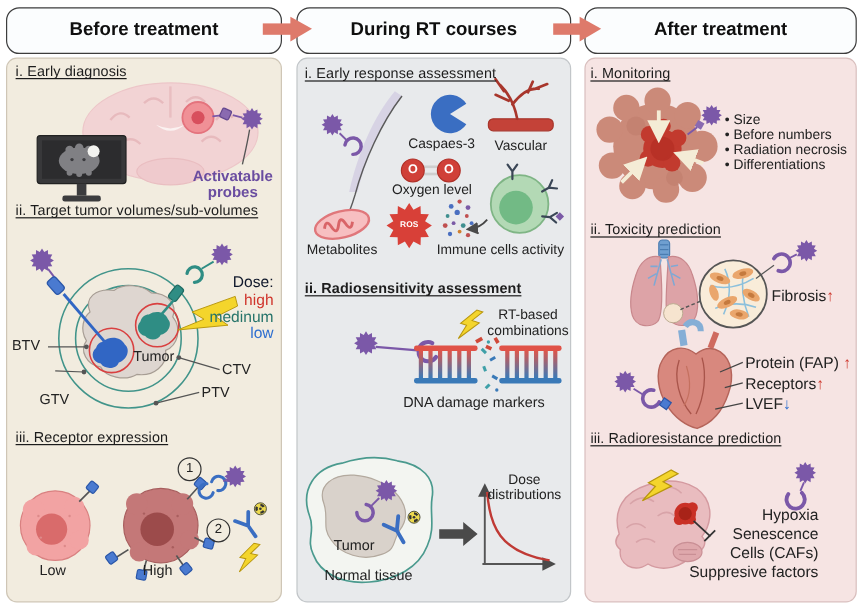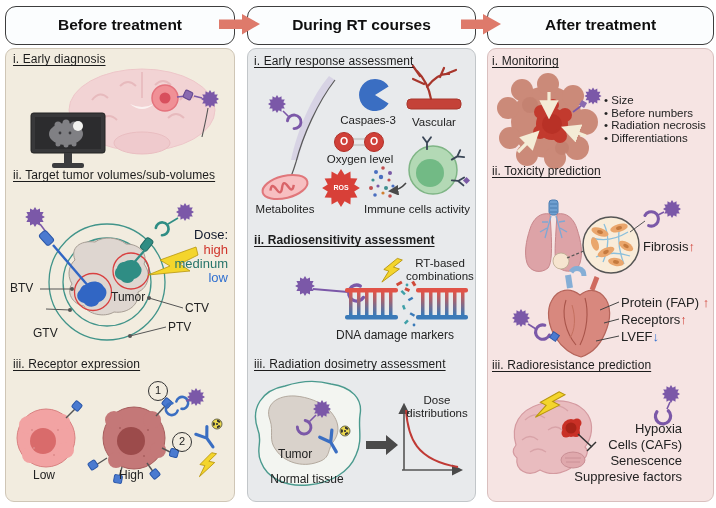--- a/index.html
+++ b/index.html
@@ -438,20 +438,21 @@
       <use href="#bolt" transform="translate(542 388) rotate(28 7 13) scale(1.3)"></use>
       <line x1="578" y1="434" x2="592" y2="447" stroke="#333" stroke-width="1.5"></line>
       <line x1="587" y1="451" x2="596" y2="442" stroke="#333" stroke-width="1.5"></line>
       <use href="#burst" fill="#7b58a8" transform="translate(671 394)"></use>
       <line x1="670" y1="402" x2="667" y2="409" stroke="#7b58a8" stroke-width="1.6"></line>
       <use href="#cclamp" style="color:#7b58a8" transform="translate(663 416) rotate(-95) scale(0.95)"></use>
     </g>
   </svg>
 
   <div class="heading" style="left:13px;top:52px;">i. Early diagnosis</div>
+  <div class="lbl purple ctr" style="left:152px;top:141px;width:84px;font-size:12.5px;line-height:13px;">Activatable probes</div>
 
   <div class="heading" style="left:13px;top:168px;">ii. Target tumor volumes/sub-volumes</div>
   <div class="lbl rt" style="left:146px;top:228px;width:82px;font-size:13px;color:#0f172a;">Dose:</div>
   <div class="lbl rt" style="left:146px;top:243px;width:82px;font-size:13px;color:#d0352c;">high</div>
   <div class="lbl rt" style="left:146px;top:257px;width:82px;font-size:13px;color:#27746a;">medinum</div>
   <div class="lbl rt" style="left:146px;top:271px;width:82px;font-size:13px;color:#2f6fd0;">low</div>
   <div class="lbl small" style="left:10px;top:282px;">BTV</div>
   <div class="lbl small" style="left:33px;top:303px;margin-top:24px;">GTV</div>
   <div class="lbl small" style="left:111px;top:291px;">Tumor</div>
   <div class="lbl small" style="left:185px;top:302px;">CTV</div>
@@ -470,48 +471,47 @@
   <div class="white-o" style="left:368px;top:135px;width:12px;">O</div>
   <div class="lbl tiny ctr" style="left:323px;top:153px;width:74px;">Oxygen level</div>
   <div class="lbl tiny ctr" style="left:249px;top:203px;width:72px;">Metabolites</div>
   <div class="ros-t" style="left:329px;top:184px;width:24px;">ROS</div>
   <div class="lbl tiny ctr" style="left:358px;top:203px;width:118px;">Immune cells activity</div>
 
   <div class="heading" style="left:254px;top:233px;font-weight:bold;">ii. Radiosensitivity assessment</div>
   <div class="lbl tiny ctr" style="left:404px;top:257px;width:72px;">RT-based combinations</div>
   <div class="lbl small ctr" style="left:330px;top:329px;width:130px;">DNA damage markers</div>
 
-  <div class="heading" style="left:254px;top:357px;">iii. Radiation dosimetry assessment</div>
   <div class="lbl small" style="left:278px;top:448px;">Tumor</div>
   <div class="lbl small ctr" style="left:262px;top:473px;width:90px;">Normal tissue</div>
   <div class="lbl tiny ctr" style="left:402px;top:394px;width:70px;">Dose distributions</div>
 
   <div class="heading" style="left:492px;top:54px;">i. Monitoring</div>
   <div class="bullets" style="left:604px;top:94px;">
     <div>Size</div>
     <div>Before numbers</div>
     <div>Radiation necrosis</div>
     <div>Differentiations</div>
   </div>
 
-  <div class="heading" style="left:492px;top:164px;">ii. Toxicity prediction</div>
+  <div class="heading" style="left:492px;top:184px;">ii. Toxicity prediction</div>
   <div class="lbl nowrap" style="left:643px;top:240px;font-size:13px;">
     <span>Fibrosis</span><span class="up">↑</span>
   </div>
   <div class="lbl nowrap" style="left:621px;top:296px;font-size:13px;">
     <span>Protein (FAP)</span> <span class="up">↑</span>
   </div>
   <div class="lbl nowrap" style="left:621px;top:313px;font-size:13px;">
     <span>Receptors</span><span class="up">↑</span>
   </div>
   <div class="lbl nowrap" style="left:621px;top:330px;font-size:13px;">
     <span>LVEF</span><span class="down">↓</span>
   </div>
 
   <div class="heading" style="left:492px;top:358px;">iii. Radioresistance prediction</div>
   <div class="lbl rt" style="left:560px;top:421px;width:122px;font-size:13px;line-height:16px;">
     <div>Hypoxia</div>
+    <div>Senescence</div>
     <div>Cells (CAFs)</div>
-    <div>Senescence</div>
     <div>Suppresive factors</div>
   </div>
 
 </div>
 
 </body></html>

